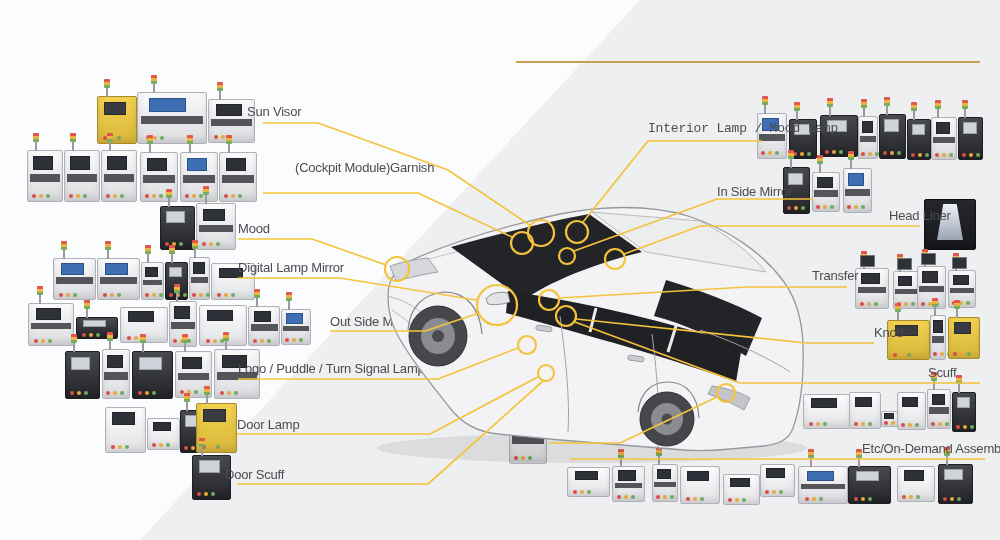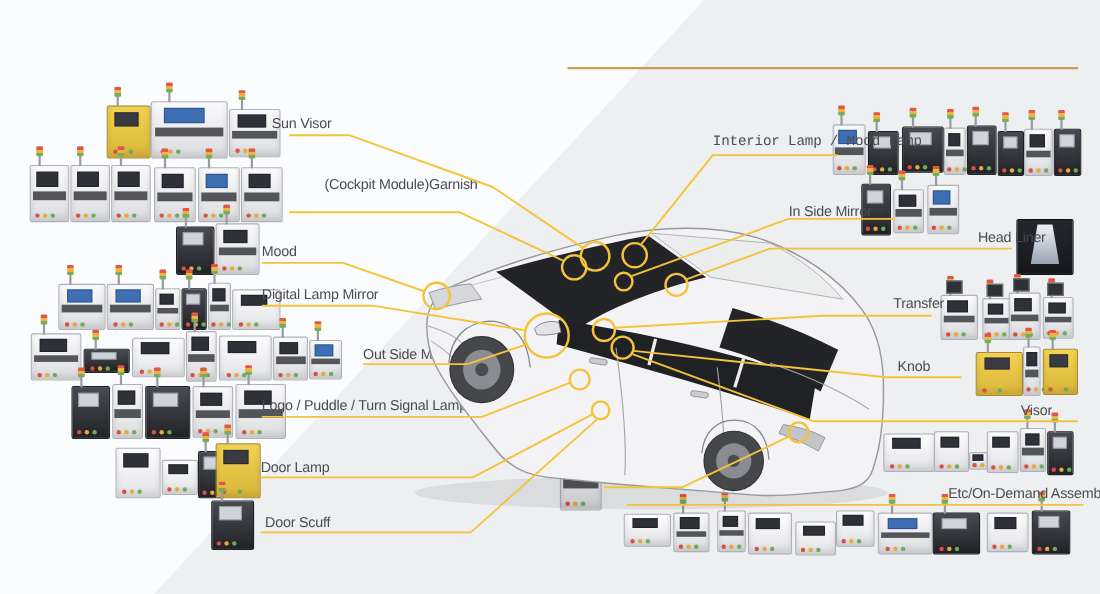--- a/index.html
+++ b/index.html
@@ -411,27 +411,27 @@
       </div>
     </div>
   <div id="labels">
       <div class="part-label" style="left: 247px; top: 104px;">Sun Visor</div>
       <div class="part-label" style="left: 263px; top: 160px; margin-left: 32px;">(Cockpit Module)Garnish</div>
       <div class="part-label" style="left: 238px; top: 221px;">Mood</div>
       <div class="part-label" style="left: 238px; top: 260px;">Digital Lamp Mirror</div>
       <div class="part-label" style="left: 330px; top: 314px;">Out Side Mirror</div>
       <div class="part-label" style="left: 238px; top: 361px;">Logo / Puddle / Turn Signal Lamp</div>
       <div class="part-label" style="left: 237px; top: 417px;">Door Lamp</div>
-      <div class="part-label" style="left: 241px; top: 467px; text-align: center;">Door Scuff</div>
+      <div class="part-label" style="left: 225px; top: 467px; text-align: center;">Door Scuff</div>
       <div class="part-label" style="left: 648px; top: 121px; font-family: Liberation Mono, monospace;">Interior Lamp / Mood Lamp</div>
       <div class="part-label" style="left: 717px; top: 184px;">In Side Mirror</div>
       <div class="part-label" style="left: 873px; top: 208px; margin-left: 16px;">Head Liner</div>
       <div class="part-label" style="left: 812px; top: 268px;">Transfer</div>
-      <div class="part-label" style="left: 816px; top: 325px;">Knob</div>
-      <div class="part-label" style="left: 928px; top: 365px;">Visor</div>
+      <div class="part-label" style="left: 874px; top: 325px;">Knob</div>
+      <div class="part-label" style="left: 928px; top: 365px;">Scuff</div>
       <div class="part-label" style="left: 549px; top: 425px;">Transfer Lighting</div>
       <div class="part-label" style="left: 862px; top: 441px;">Etc/On-Demand Assembly</div>
     </div>
   <svg id="overlay" width="1000" height="540" viewBox="0 0 1000 540" xmlns="http://www.w3.org/2000/svg">
       <g>
         <ellipse cx="592" cy="448" rx="215" ry="15" fill="rgba(0,0,0,0.08)"></ellipse>
         <path d="M388,296 C388,278 398,266 414,259 C448,244 500,227 560,214 C600,206 648,204 688,216 C728,229 762,252 784,282 C797,300 802,320 803,344 C804,378 801,406 793,428 C789,440 778,444 764,446 L730,449 C710,451 690,451 672,449 L560,440 L498,434 C478,432 462,424 450,408 C432,385 408,356 396,332 C390,320 388,308 388,296 Z" fill="#f3f3f5" stroke="#97989d" stroke-width="1.3"></path>
         <path d="M404,266 C460,250 520,236 565,226" fill="none" stroke="#c2c3c7" stroke-width="1"></path>
         <path d="M388,296 C402,300 416,306 424,316" fill="none" stroke="#b5b6ba" stroke-width="1"></path>
         <path d="M392,310 C404,318 414,326 420,334" fill="none" stroke="#b5b6ba" stroke-width="1"></path>

